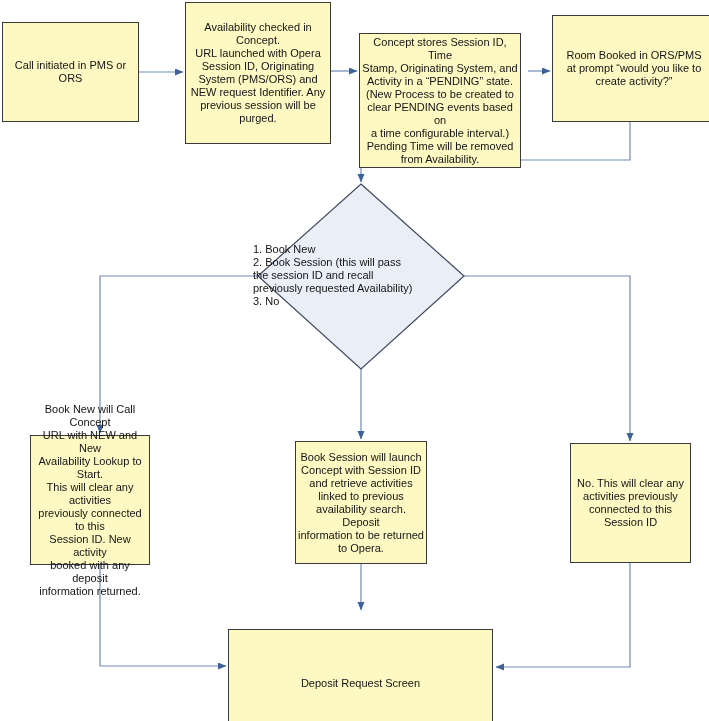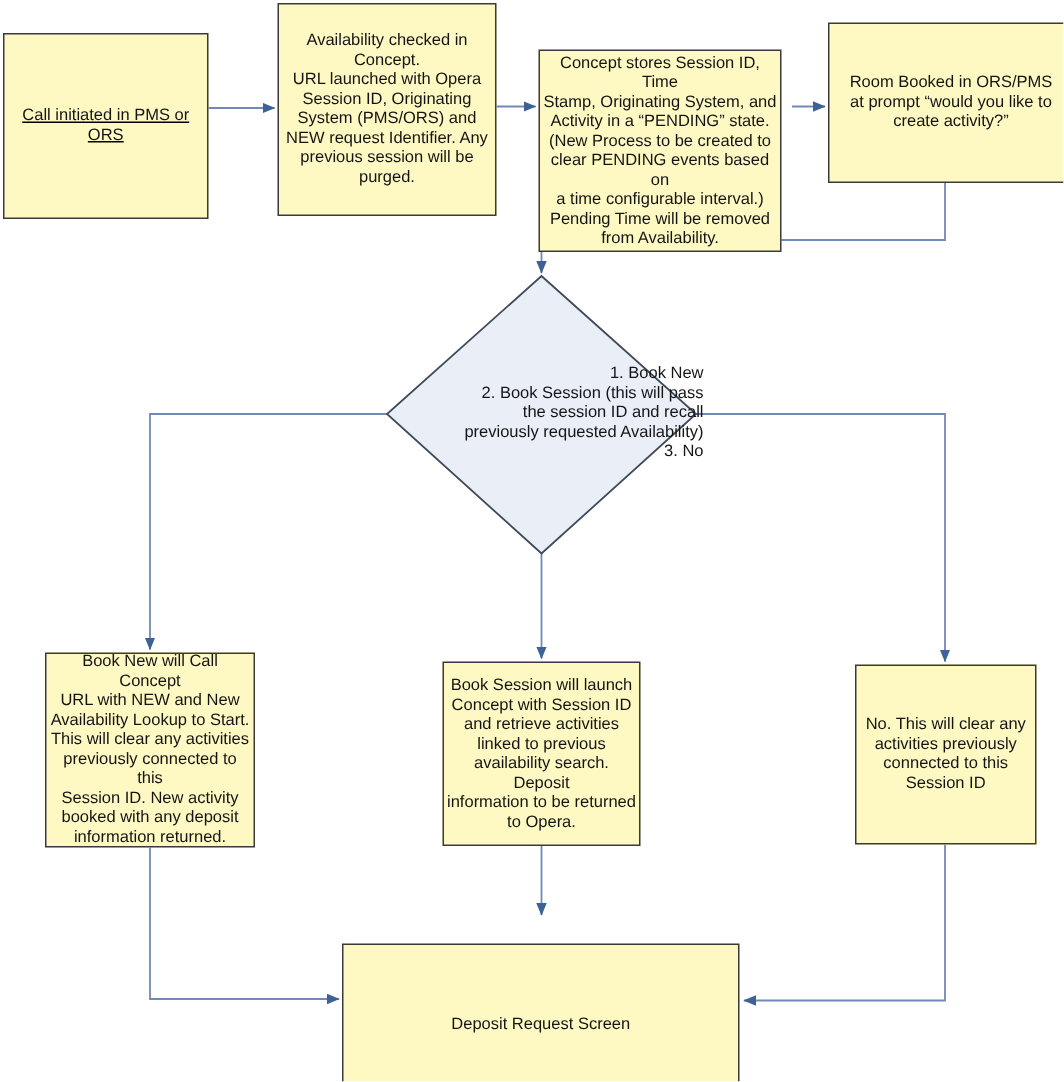--- a/index.html
+++ b/index.html
@@ -37,32 +37,32 @@
     font-size: 11px;
     line-height: 13px;
     color: #141414;
     white-space: pre-line;
   }
   .diamond-text {
     position: absolute;
     left: 253px;
     top: 243px;
     width: 216px;
-    text-align: right;
+    text-align: left;
     font-size: 11px;
     line-height: 13px;
     color: #141414;
     white-space: pre-line;
   }
   
-  #node-call-initiated   { left: 2px;   top: 22px;  width: 137px; height: 124px; text-decoration: underline; }
+  #node-call-initiated   { left: 2px;   top: 22px;  width: 137px; height: 100px; }
   #node-availability     { left: 185px; top: 2px;   width: 146px; height: 142px; }
   #node-concept-stores   { left: 359px; top: 1px;   width: 162px; height: 135px; margin-top: 32px; }
   #node-room-booked      { left: 552px; top: 15px;  width: 164px; height: 107px; }
-  #node-book-new         { left: 30px;  top: 435px; width: 140px; height: 130px; }
+  #node-book-new         { left: 30px;  top: 435px; width: 120px; height: 130px; }
   #node-book-session     { left: 295px; top: 441px; width: 132px; height: 123px; }
   #node-no-clear         { left: 570px; top: 443px; width: 121px; height: 120px; }
   #node-deposit          { left: 228px; top: 612px; width: 265px; height: 108px; margin-top: 17px; }
 </style>
 </head>
 <body>
 
 <div class="canvas">
 
   <svg class="connector-layer" width="709" height="721" viewBox="0 0 709 721" xmlns="http://www.w3.org/2000/svg">

